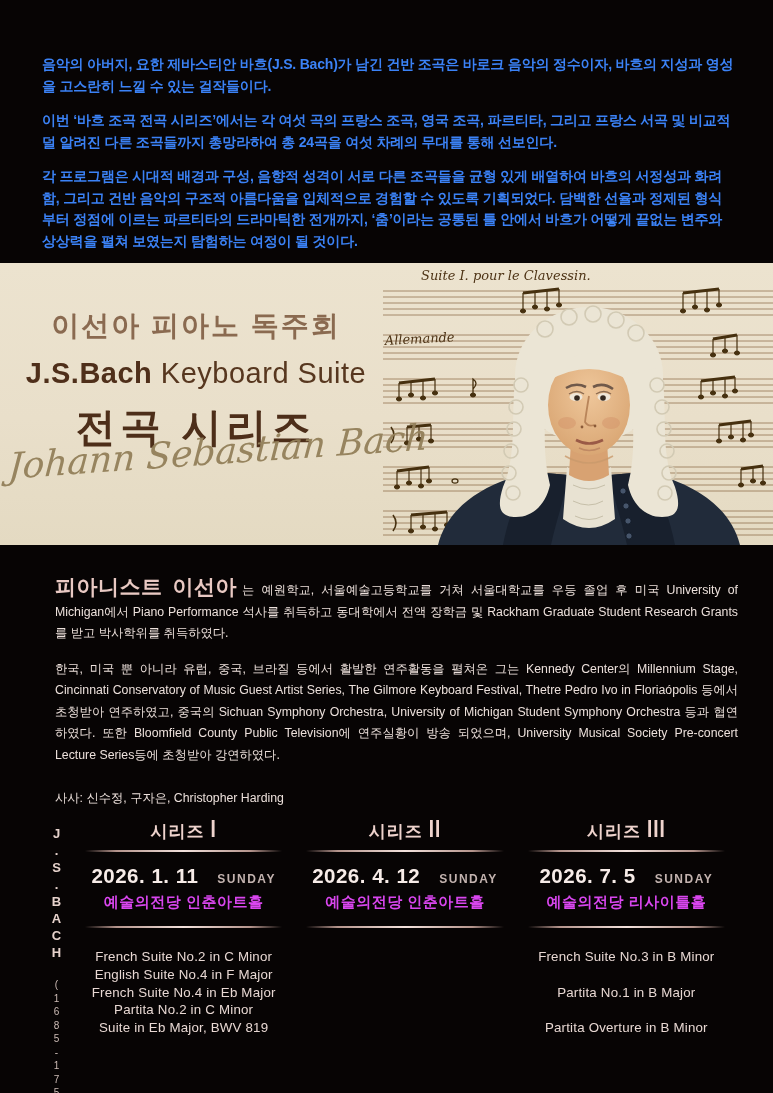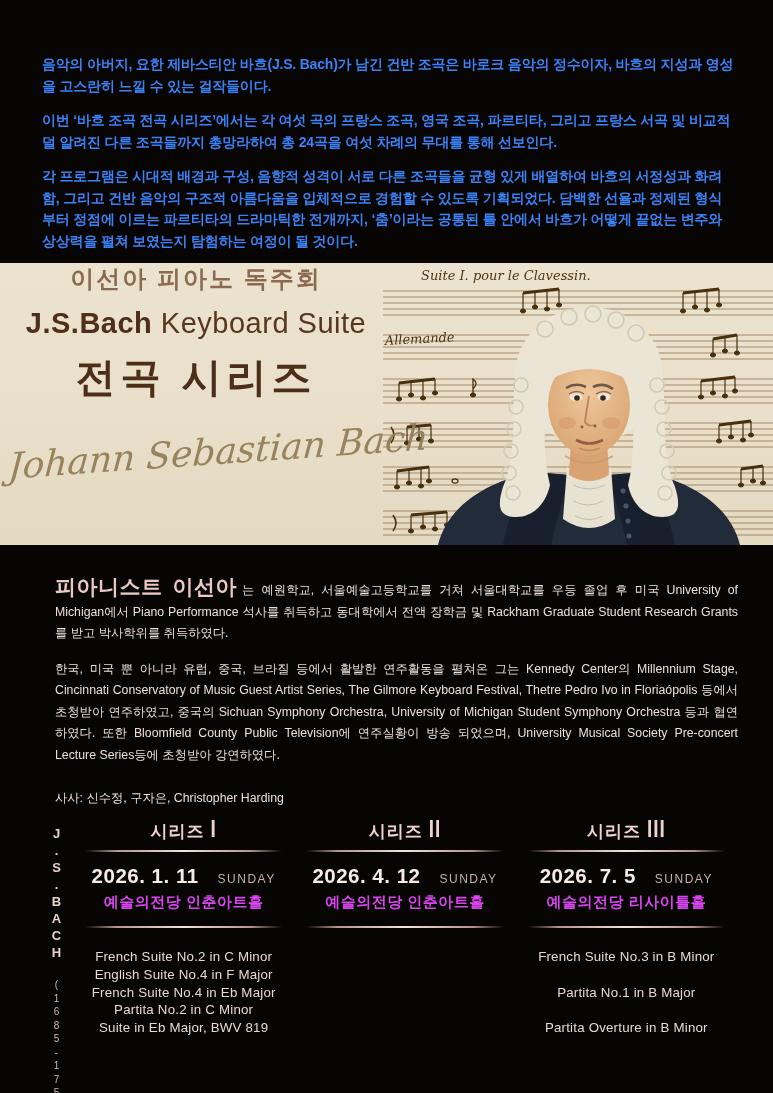--- a/index.html
+++ b/index.html
@@ -8,21 +8,21 @@
 
   
   .intro{position:absolute;top:54px;left:42px;width:692px;color:#3b82f6;
          font-size:14px;line-height:21.5px;font-weight:bold;letter-spacing:-0.2px;}
   .intro p{margin:0 0 13px 0;}
 
   
   .banner{position:absolute;top:263px;left:0;width:773px;height:282px;
           background:linear-gradient(180deg,#ece3cf 0%,#e9dfca 55%,#e4dac2 100%);}
   .banner-left{position:absolute;left:0;top:0;width:392px;height:100%;text-align:center;}
-  .recital-title{margin:0;font-size:24px;font-weight:bold;color:#8a6a50;letter-spacing:2px;}
+  .recital-title{margin:0;padding-top:44px;font-size:28px;font-weight:bold;color:#8a6a50;letter-spacing:2px;}
   .main-title{margin:12px 0 0 0;font-size:29px;color:#57371f;letter-spacing:0.5px;}
   .main-title .tb{font-weight:bold;color:#4f2f1a;}
   .subtitle{margin:10px 0 0 0;font-size:40px;font-weight:bold;color:#4d2e19;letter-spacing:5px;}
   .signature{position:absolute;left:8px;top:168px;width:420px;white-space:nowrap;
              font-family:"DejaVu Serif",serif;font-style:italic;font-size:36px;
              color:#93805a;transform:rotate(-4deg) skewX(-8deg);opacity:0.95;}
   .banner-art{position:absolute;right:0;top:0;width:390px;height:282px;display:block;}
   .hw{font-family:"DejaVu Serif",serif;font-style:italic;fill:#4e3416;}
 
   
@@ -41,21 +41,21 @@
 
   
   .series-wrap{position:absolute;top:820px;left:85px;width:640px;display:flex;gap:24px;}
   .series-col{flex:1;text-align:center;color:#e6d4cf;}
   .series-label{font-size:17px;font-weight:bold;color:#eed3cd;letter-spacing:1px;}
   .series-label .numeral{display:inline-block;font-size:19px;margin-left:6px;
                          transform:scaleY(1.25);transform-origin:60% 80%;letter-spacing:1px;}
   .series-line{height:2px;margin-top:7px;border:none;
       background:linear-gradient(90deg,rgba(243,226,221,0) 0%,#b4948c 16%,#f3e2dd 50%,#b4948c 84%,rgba(243,226,221,0) 100%);}
   .series-date{margin-top:12px;font-size:20.5px;font-weight:bold;color:#f7ece8;letter-spacing:0.5px;}
-  .series-date .day{font-size:12px;font-weight:normal;color:#c3b3af;letter-spacing:1.5px;margin-left:19px;}
+  .series-date .day{font-size:12px;font-weight:bold;color:#c3b3af;letter-spacing:1.5px;margin-left:19px;}
   .series-venue{margin-top:5px;font-size:15px;font-weight:bold;color:#d946ef;letter-spacing:0.5px;}
   .series-line2{margin-top:14px;}
   .series-program{margin-top:21px;height:86px;display:flex;flex-direction:column;
                   justify-content:space-between;font-size:13.3px;color:#e8d8d3;letter-spacing:0.2px;}
   .series-program li{list-style:none;margin:0;padding:0;}
   .series-program{padding:0;}
 </style>
 </head>
 <body>
 

